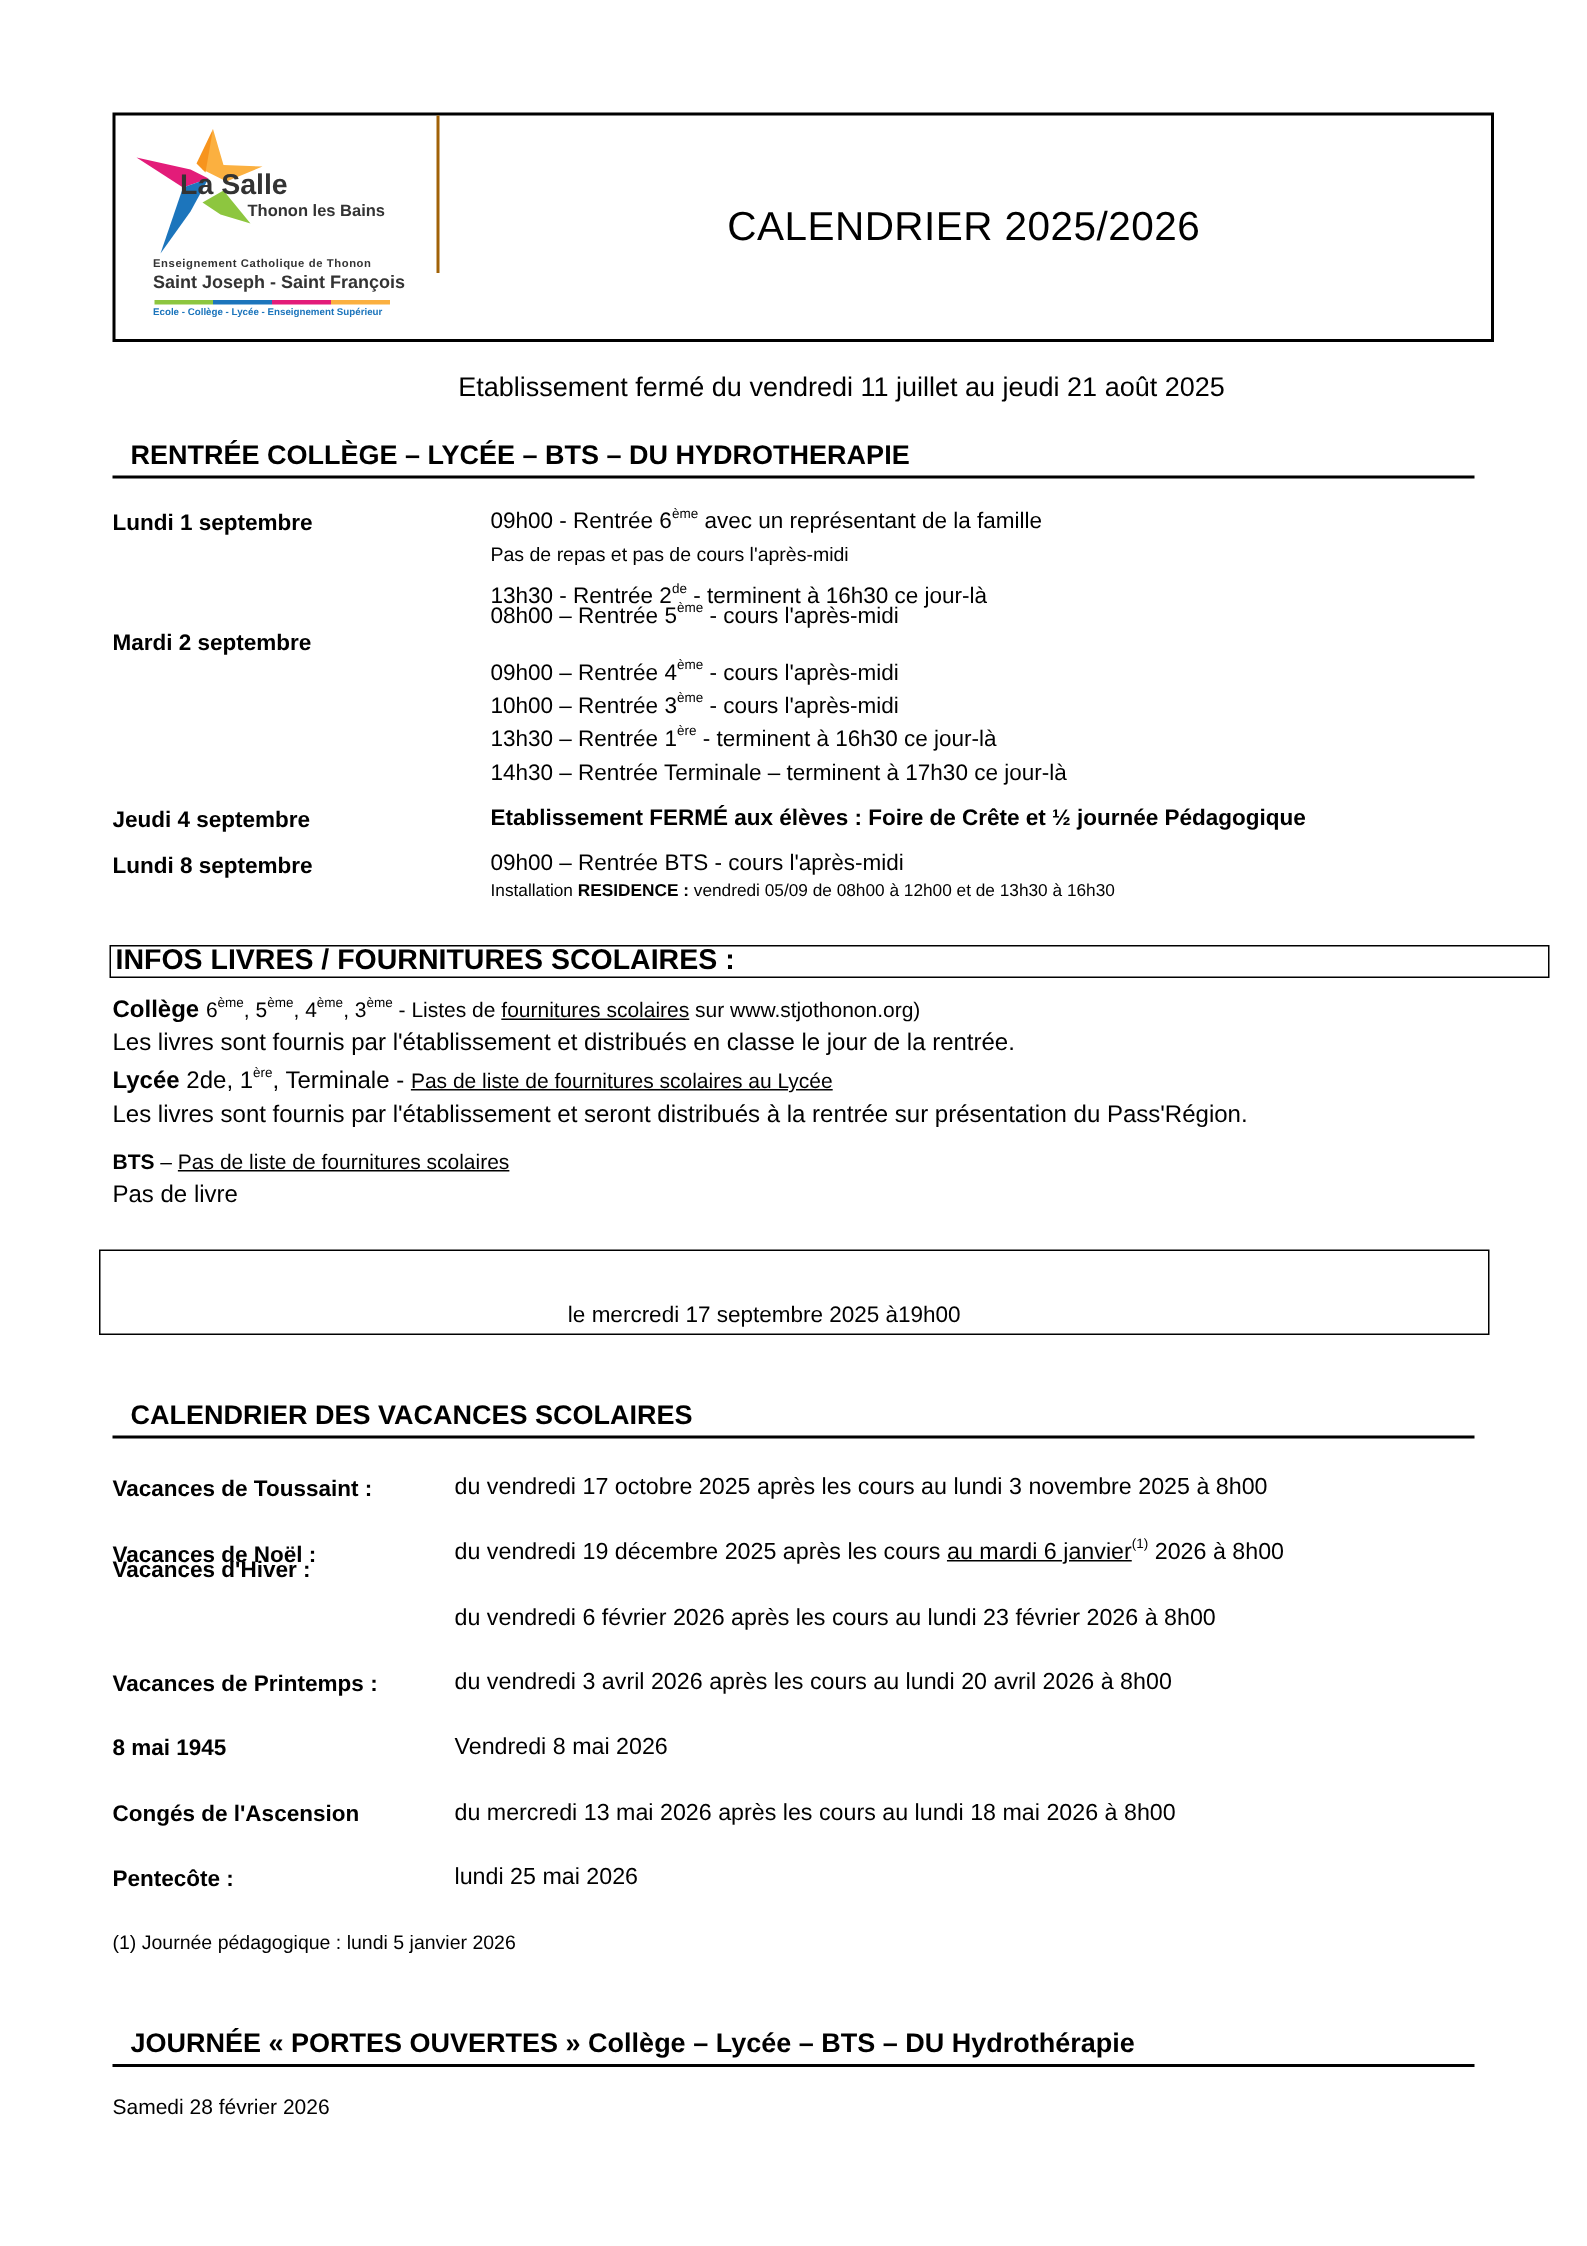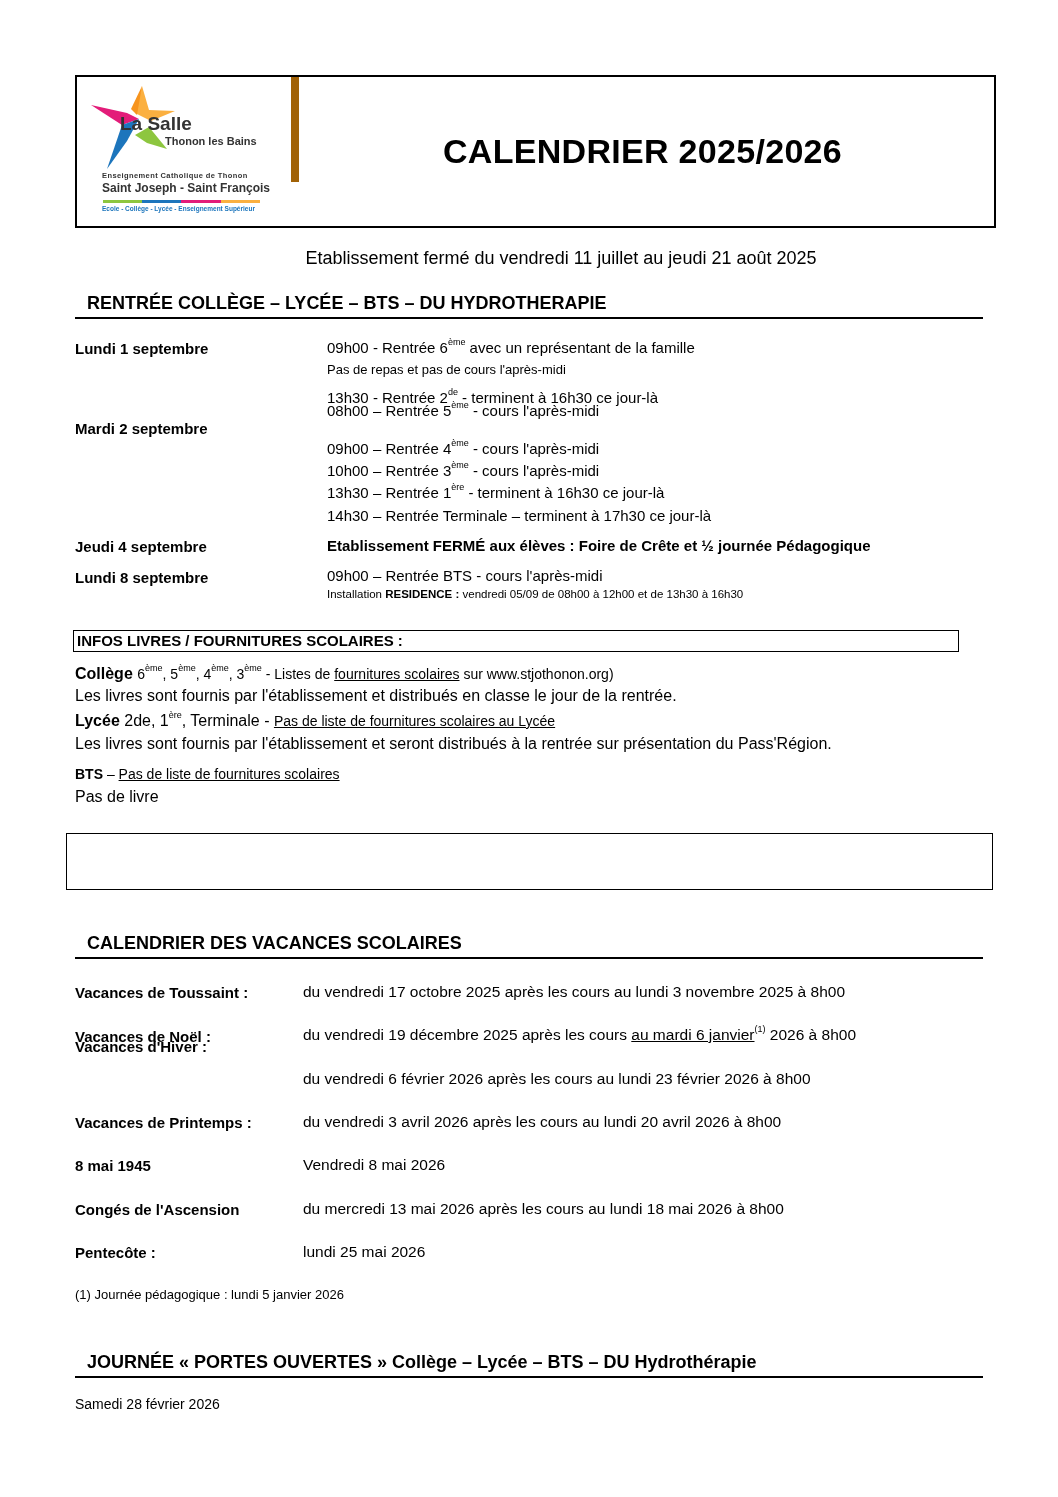--- a/index.html
+++ b/index.html
@@ -1,39 +1,39 @@
 <!DOCTYPE html>
 <html><head>
 <meta charset="utf-8">
 <style>
   html, body { margin: 0; padding: 0; background: #fff; }
   body { width: 1058px; height: 1497px; position: relative; overflow: hidden;
          font-family: "Liberation Sans", "DejaVu Sans", sans-serif; color: #000; }
   .abs { position: absolute; }
   .header-box { left: 75px; top: 75px; width: 921px; height: 153px; border: 2px solid #000; box-sizing: border-box; }
-  .logo-cell { position: absolute; left: 0; top: 0; width: 214px; height: 105px; border-right: 8px solid #a16207; }
+  .logo-cell { position: absolute; left: 0; top: 0; width: 214px; height: 105px; border-right: 2px solid #a16207; }
   .title-cell { position: absolute; left: 214px; top: 0; right: 0; height: 149px; display: flex; align-items: center; justify-content: center; }
-  .title { font-weight: bold; font-size: 34px; letter-spacing: 0.3px; }
+  .title { font-weight: normal; font-size: 27px; letter-spacing: 0.3px; }
   .logo-lasalle { position: absolute; left: 43px; top: 36px; font-weight: bold; font-size: 19px; color: #333; }
   .logo-thonon { position: absolute; left: 88px; top: 58px; font-weight: bold; font-size: 11px; color: #333; }
   .logo-ens { position: absolute; left: 25px; top: 94px; font-size: 7.5px; color: #333; letter-spacing: 0.4px; font-weight: bold; }
   .logo-sj { position: absolute; left: 25px; top: 104px; font-size: 12px; font-weight: bold; color: #333; }
   .logo-bar { position: absolute; left: 26px; top: 123px; width: 157px; height: 3px;
               background: linear-gradient(90deg, #8dc63f 0 25%, #1c75bc 25% 50%, #e31c79 50% 75%, #fbb040 75% 100%); }
   .logo-levels { position: absolute; left: 25px; top: 128px; font-size: 6.5px; color: #1c75bc; font-weight: bold; }
   .subtitle { left: 0; width: 1058px; top: 248px; text-align: center; font-size: 18px; padding-left: 32px; }
   .sec-title { left: 75px; width: 908px; font-weight: bold; font-size: 18px; border-bottom: 2px solid #000; padding-left: 12px; padding-bottom: 3px; box-sizing: border-box; }
   .row-label { left: 75px; font-weight: bold; font-size: 15px; }
   .row-text { left: 327px; font-size: 15px; }
   .small { font-size: 13px; }
   .tiny { font-size: 11.5px; }
   sup { font-size: 9px; vertical-align: top; position: relative; top: -2px; }
   .u { text-decoration: underline; }
   .b { font-weight: bold; }
-  .infos-box { left: 73px; top: 630px; width: 886px; height: 22px; border: 1.5px solid #000; box-sizing: border-box; font-weight: bold; font-size: 15px; padding-left: 3px; line-height: 19px; }
+  .infos-box { left: 73px; top: 630px; width: 960px; height: 22px; border: 1.5px solid #000; box-sizing: border-box; font-weight: bold; font-size: 19px; padding-left: 3px; line-height: 19px; }
   .txt { left: 75px; font-size: 16px; }
   .apel-box { left: 66px; top: 833px; width: 927px; height: 57px; border: 1.5px solid #000; box-sizing: border-box; }
   .apel-date { position: absolute; left: 0; right: 0; top: 34px; text-align: center; font-size: 15px; padding-right: 40px; }
   .vac-label { left: 75px; font-weight: bold; font-size: 15px; }
   .vac-text { left: 303px; font-size: 15.5px; }
   .fn { left: 75px; font-size: 13px; }
 </style>
 </head>
 <body>
 
@@ -93,20 +93,21 @@
   <span class="b">Lycée</span><span> 2de, 1</span><sup>ère</sup><span>, Terminale - </span><span class="u" style="font-size:14px;">Pas de liste de fournitures scolaires au Lycée</span>
 </div>
 <div class="abs txt" style="top:735px;">Les livres sont fournis par l'établissement et seront distribués à la rentrée sur présentation du Pass'Région.</div>
 
 <div class="abs txt" style="top:766px;font-size:14px;">
   <span class="b">BTS</span><span> – </span><span class="u">Pas de liste de fournitures scolaires</span>
 </div>
 <div class="abs txt" style="top:788px;">Pas de livre</div>
 
 <div class="abs apel-box">
+  <div class="apel-date">le mercredi 17 septembre 2025 à19h00</div>
 </div>
 
 <div class="abs sec-title" style="top:933px;">CALENDRIER DES VACANCES SCOLAIRES</div>
 
 <div class="abs vac-label" style="top:984px;">Vacances de Toussaint :</div>
 <div class="abs vac-text" style="top:983px;">du vendredi 17 octobre 2025 après les cours au lundi 3 novembre 2025 à 8h00</div>
 
 <div class="abs vac-label" style="top:1028px;">Vacances de Noël :</div>
 <div class="abs vac-text" style="top:1026px;"><span>du vendredi 19 décembre 2025 après les cours </span><span class="u">au mardi 6 janvier</span><sup>(1)</sup><span> 2026 à 8h00</span></div>
 

